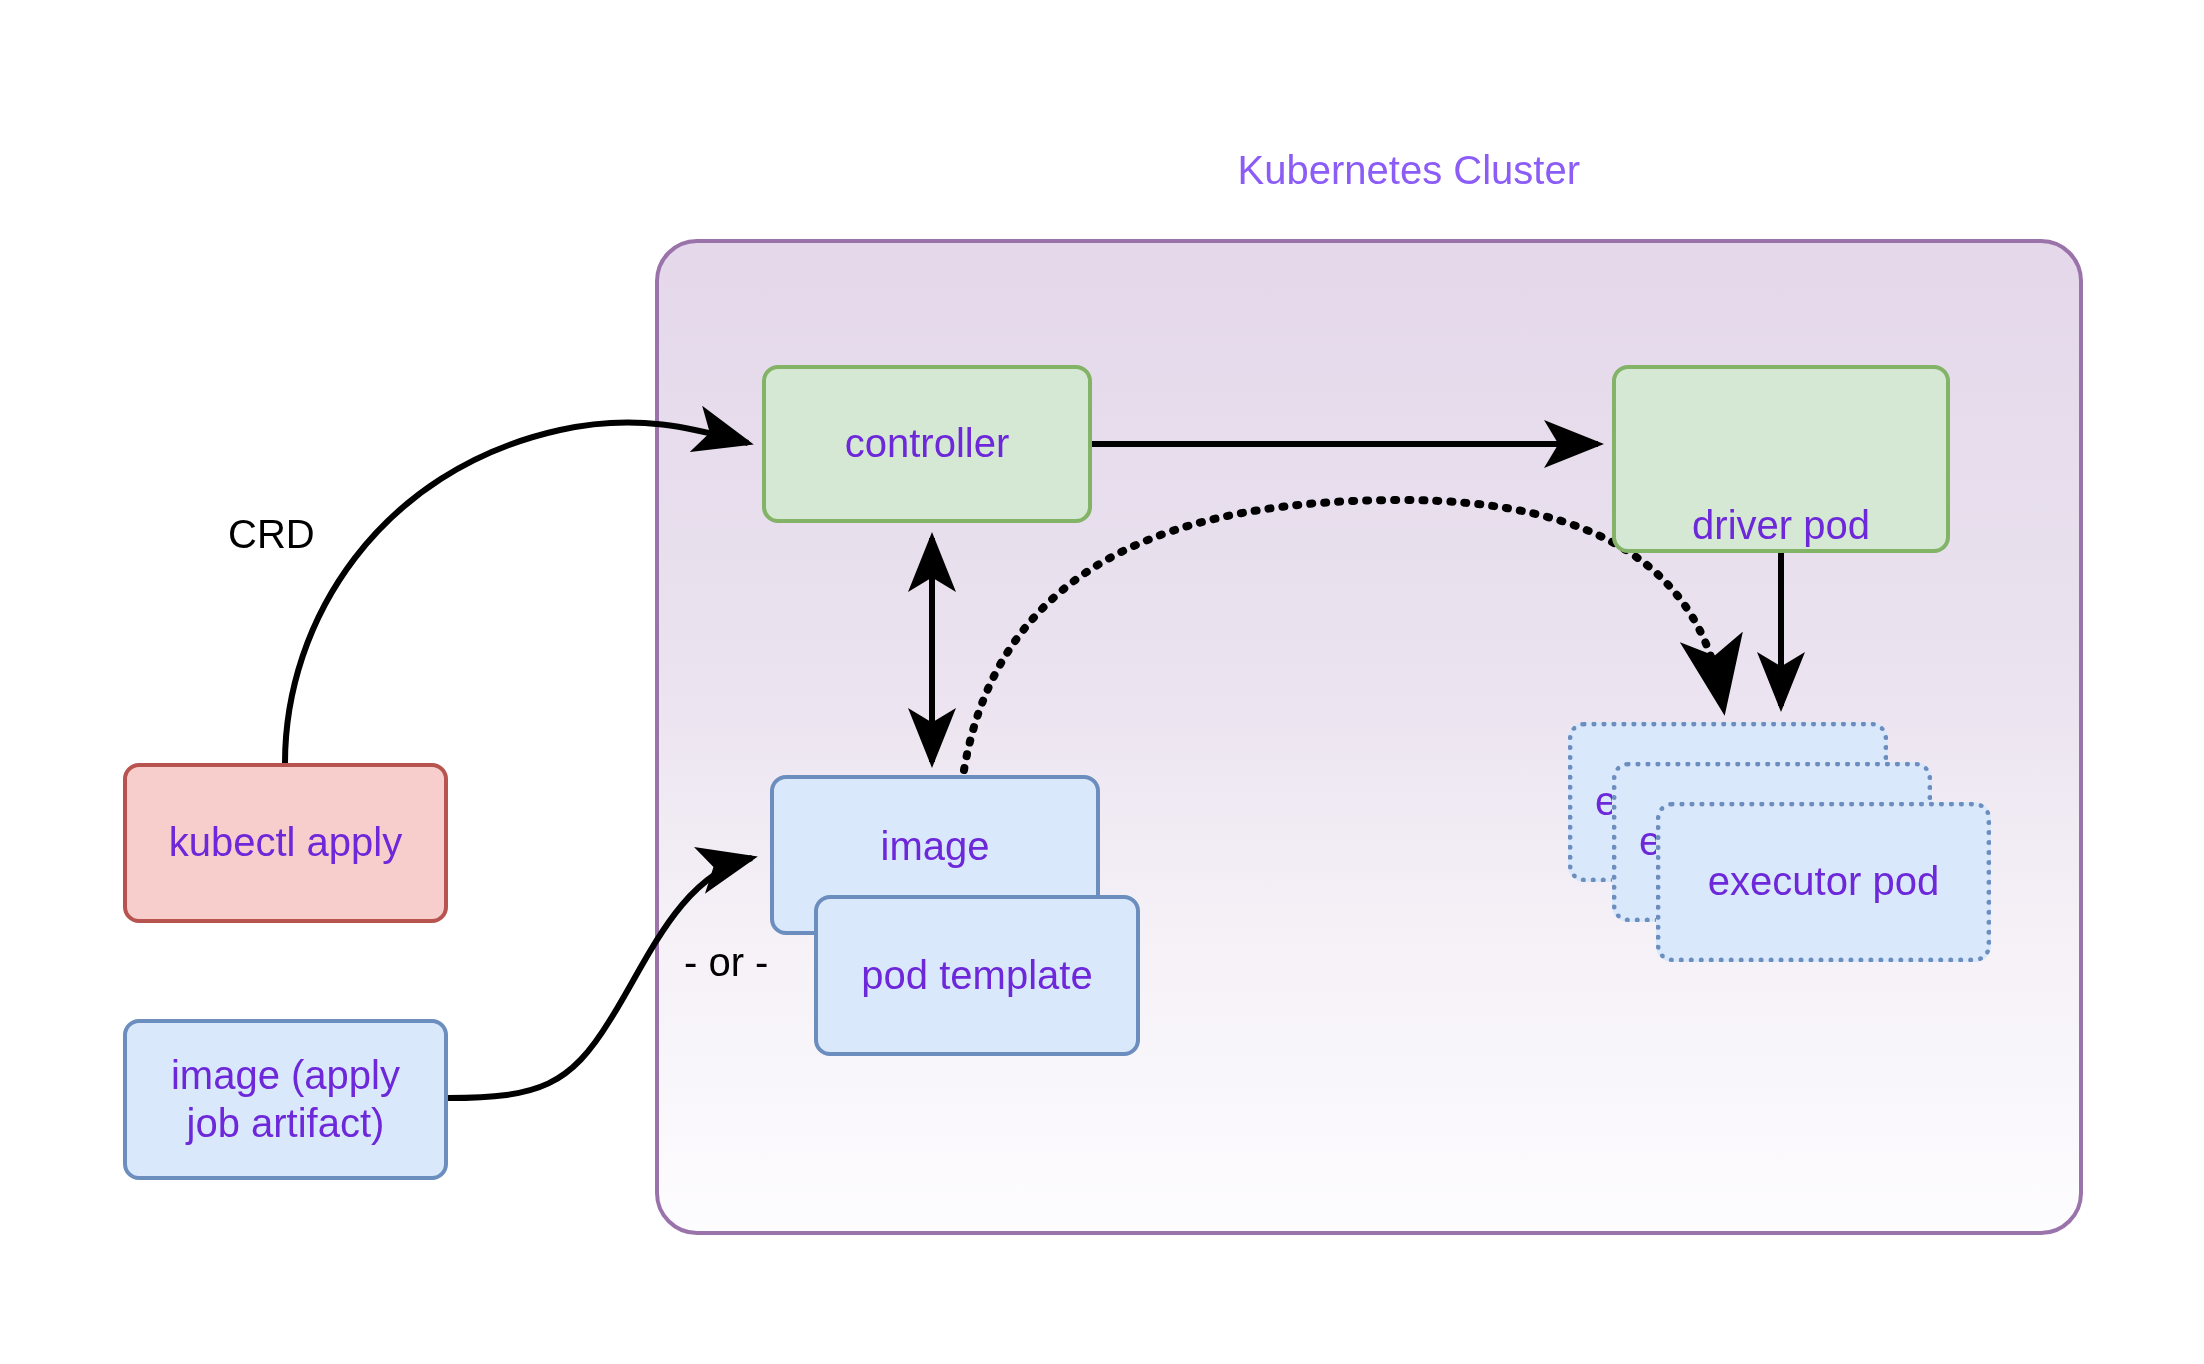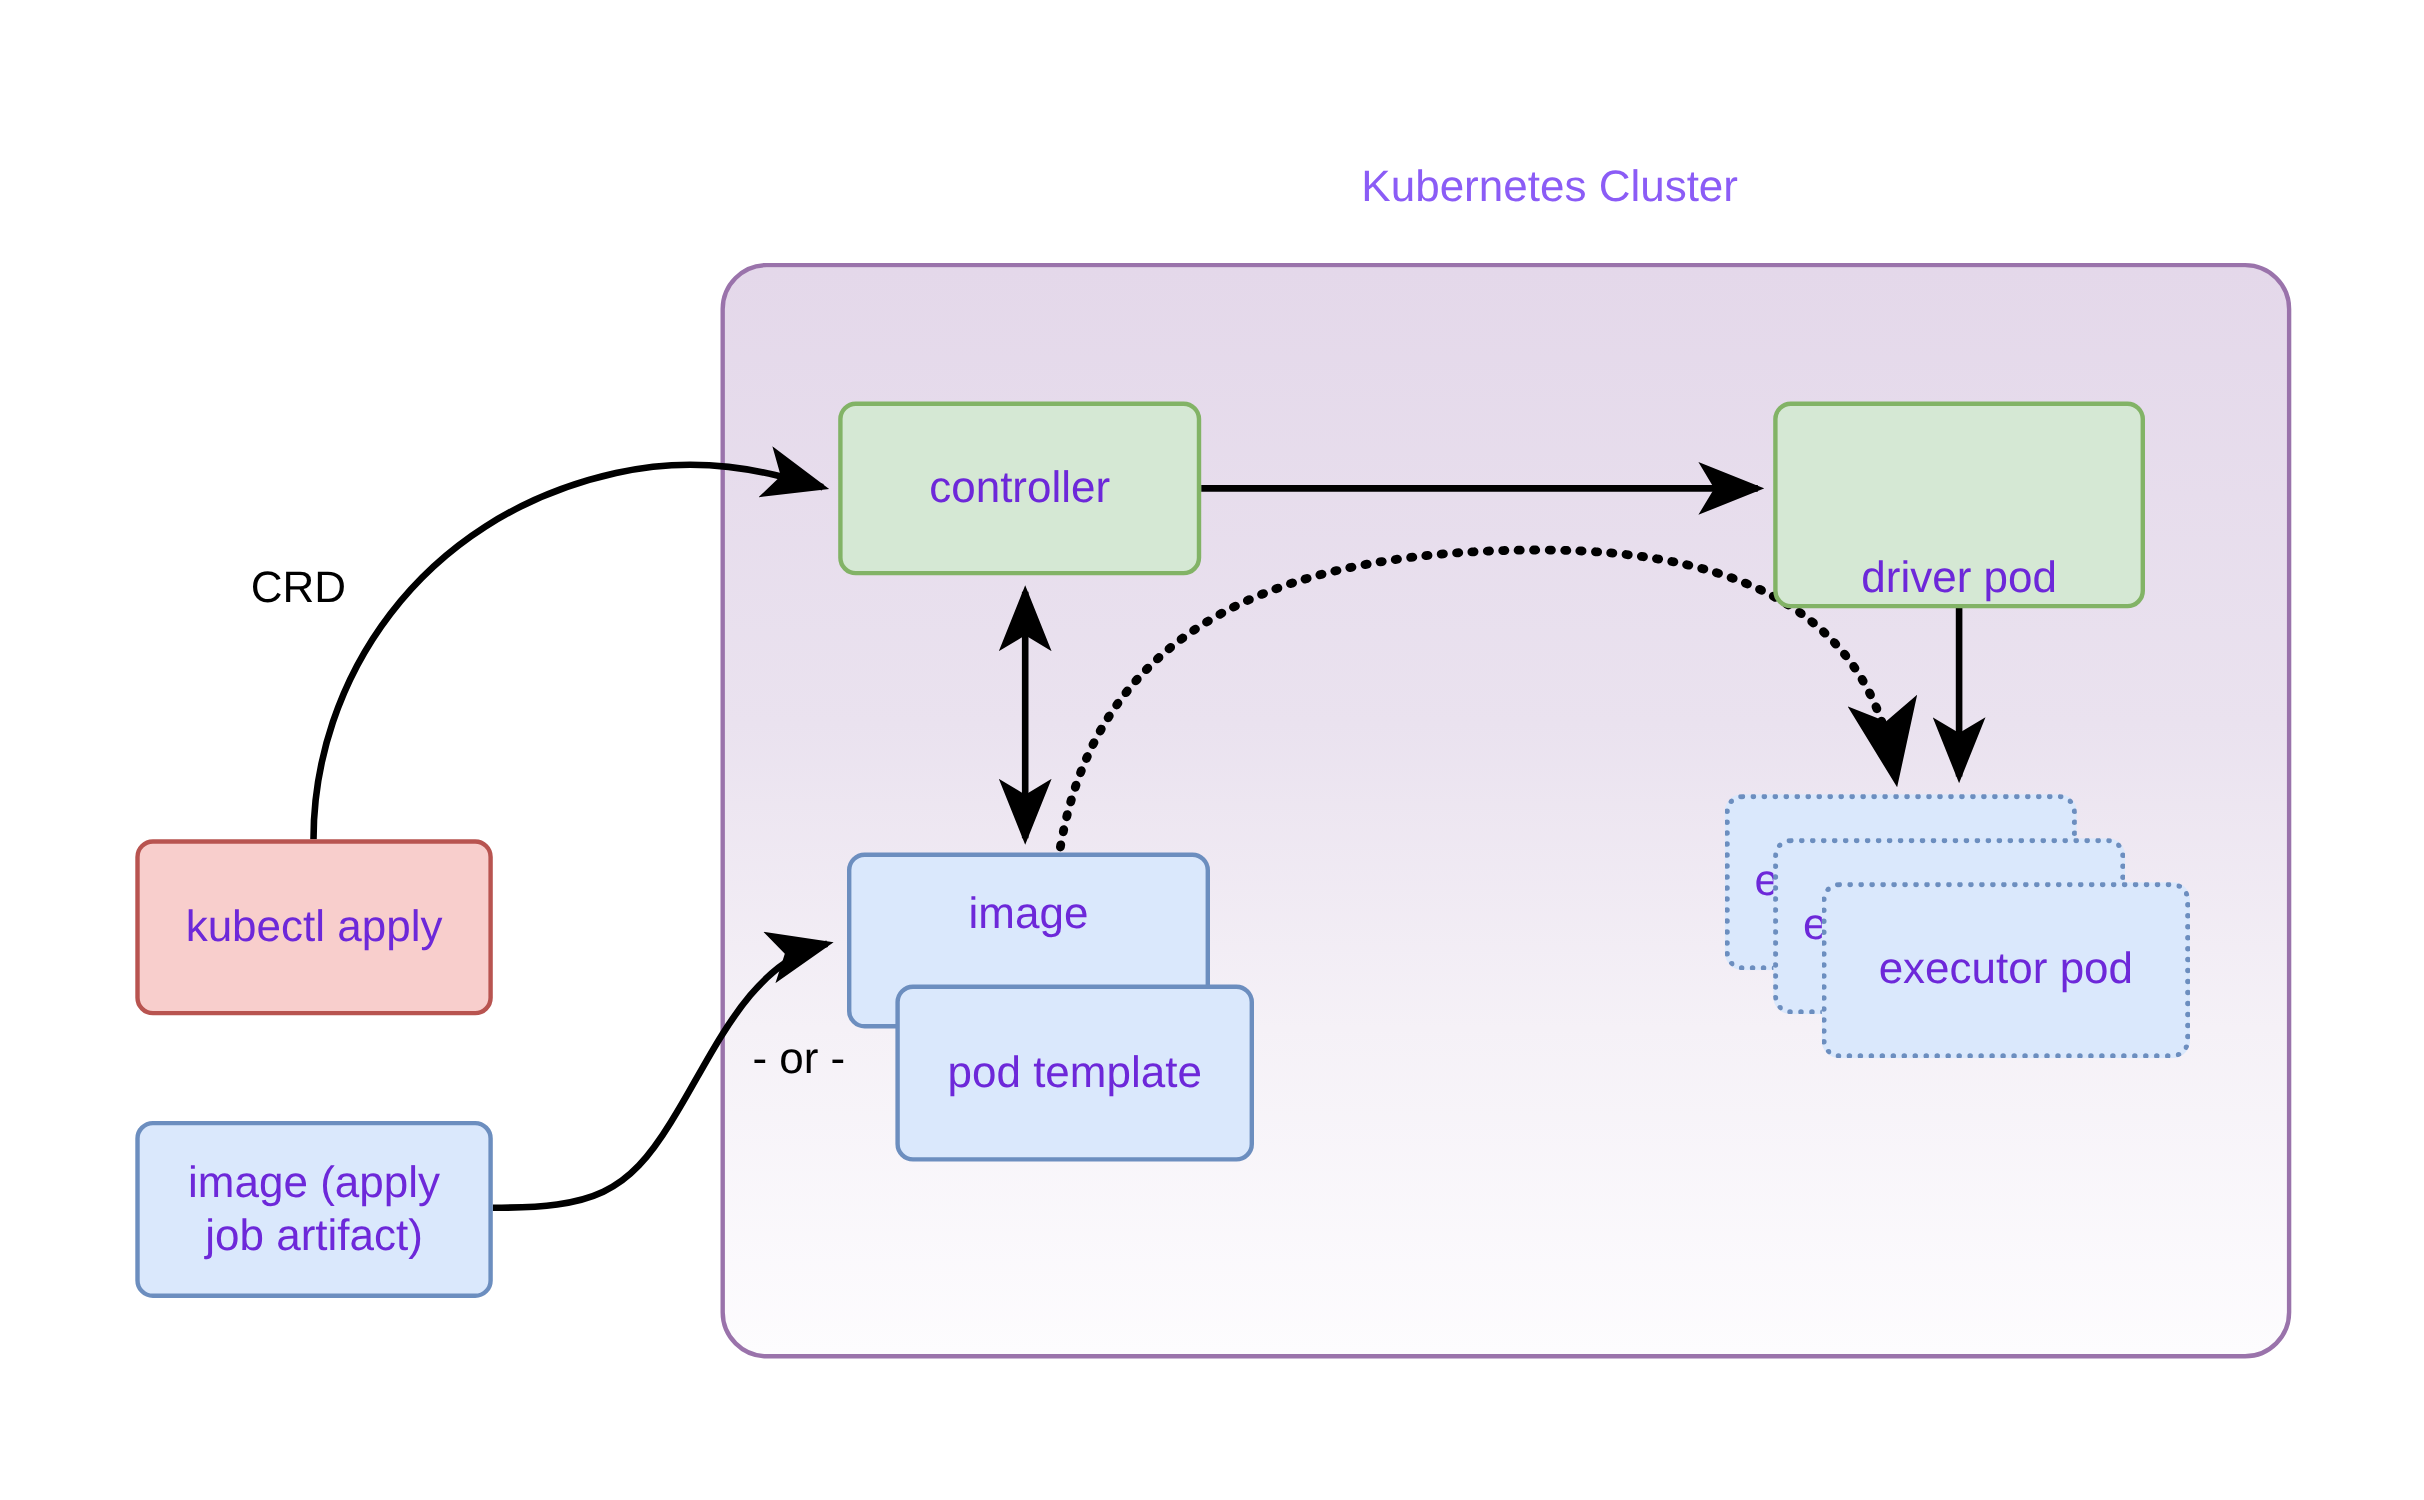--- a/index.html
+++ b/index.html
@@ -64,21 +64,21 @@
   #node-kubectl-apply { left: 123px; top: 763px; width: 325px; height: 160px; }
 
   
   .blue {
     background: #dae8fc;
     border: 4px solid #6c8ebf;
     border-radius: 16px;
     font-size: 40px;
   }
   #node-image-with-artifact { left: 123px; top: 1019px; width: 325px; height: 161px; font-size: 40px; }
-  #node-image        { left: 770px; top: 775px; width: 330px; height: 160px; align-items: flex-start; padding-top: 29px; }
+  #node-image        { left: 770px; top: 775px; width: 330px; height: 160px; align-items: flex-start; padding-top: 44px; }
   #node-pod-template { left: 814px; top: 895px; width: 326px; height: 161px; }
 
   
   .blue-dotted {
     background: #dae8fc;
     border: 5px dotted #6c8ebf;
     border-radius: 16px;
     font-size: 40px;
   }
   #node-executor-pod-3 { left: 1568px; top: 722px; width: 320px; height: 160px; justify-content: flex-start; padding-left: 22px; overflow: hidden; }

